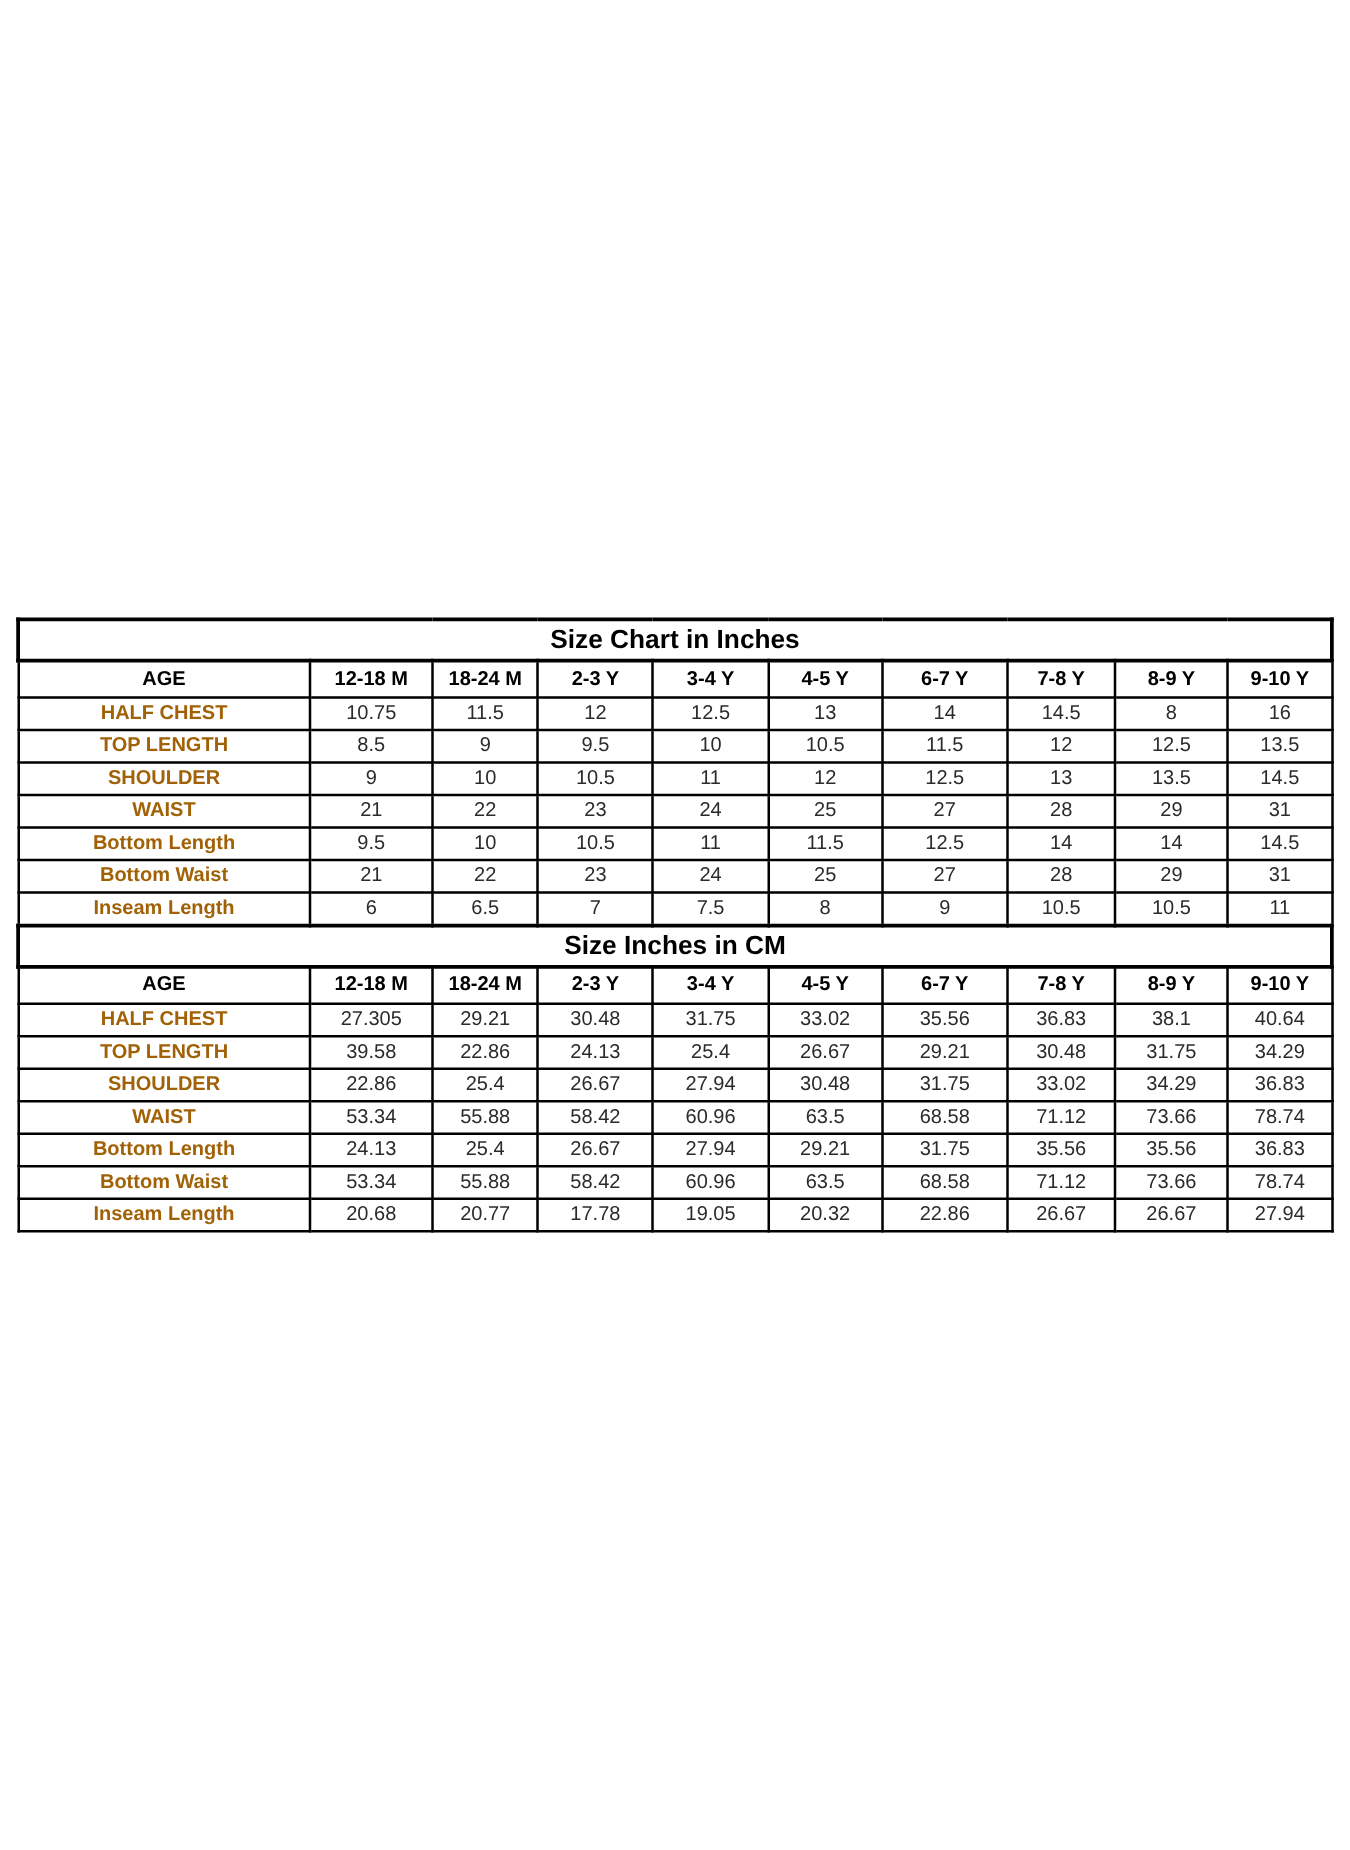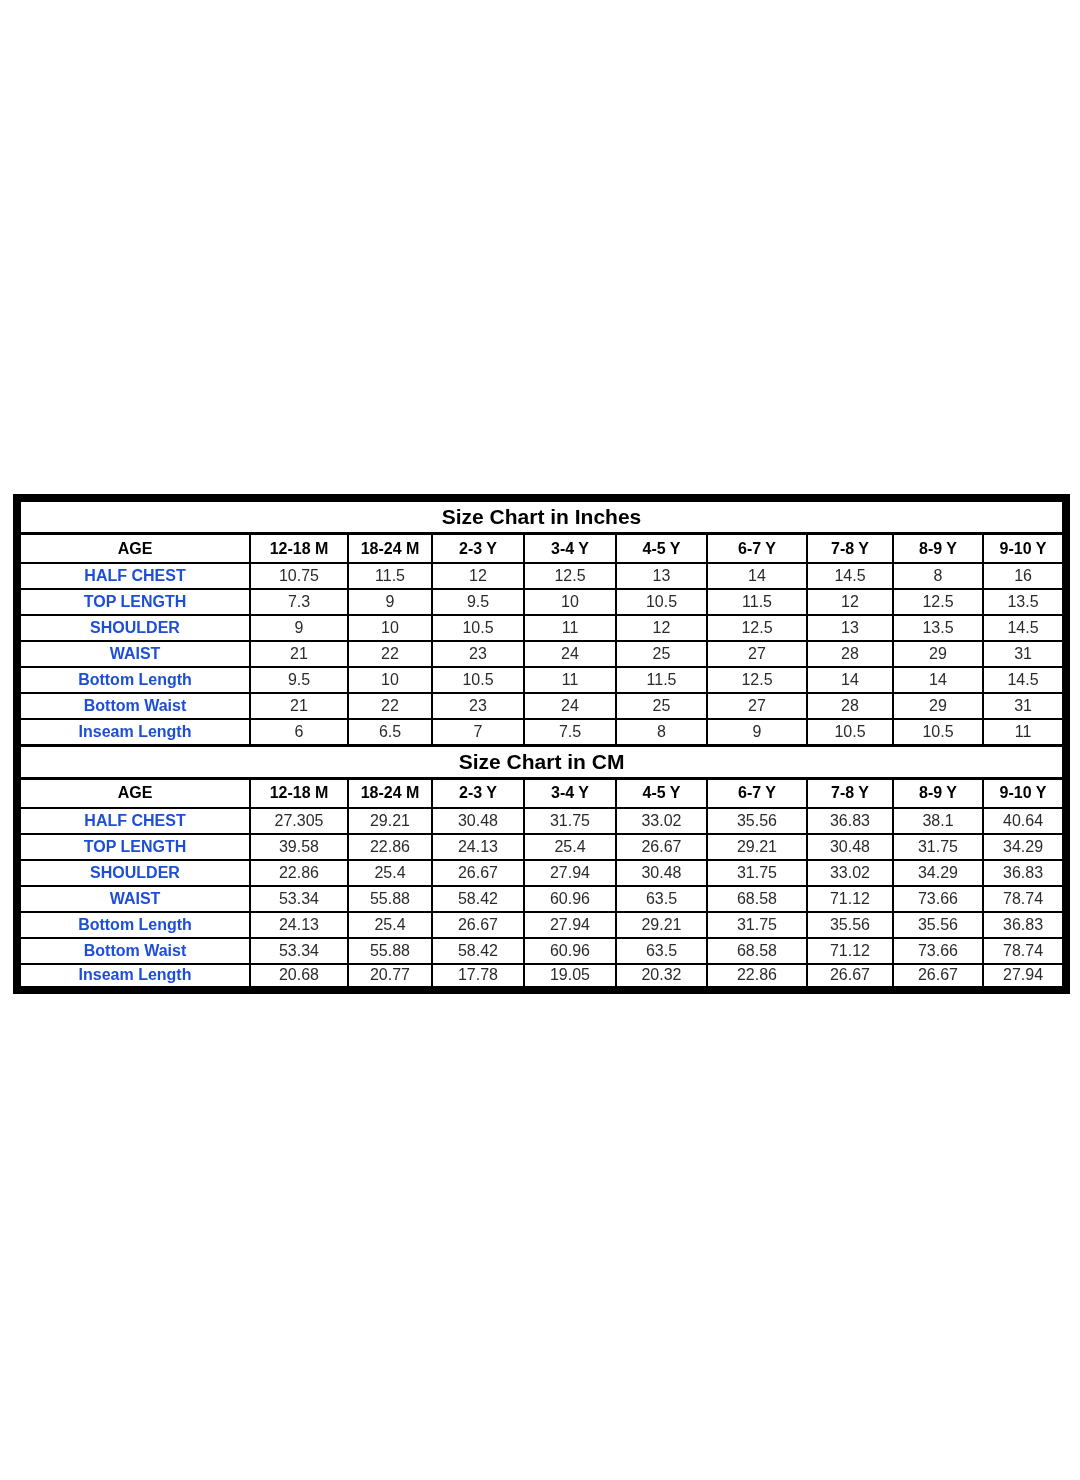--- a/index.html
+++ b/index.html
@@ -19,21 +19,21 @@
     height: 1480px;
     background: #ffffff;
   }
   table.size-chart {
     position: absolute;
     left: 13px;
     top: 494px;
     width: 1054px;
     border-collapse: collapse;
     table-layout: fixed;
-    border: 8px solid #000000;
+    border: 1px solid #000000;
     background: #ffffff;
   }
   table.size-chart th,
   table.size-chart td {
     border: 2px solid #000000;
     text-align: center;
     vertical-align: middle;
     padding: 0;
     overflow: hidden;
     white-space: nowrap;
@@ -52,21 +52,21 @@
     height: 27px;
   }
   tr.header-row th.age-label {
   }
   tr.data-row {
     height: 26px;
   }
   tr.data-row th {
     font-weight: bold;
     font-size: 16px;
-    color: #1d4ed8;
+    color: #a16207;
   }
   tr.data-row td {
     font-weight: normal;
     font-size: 16px;
     color: #2b2b2b;
   }
 </style>
 </head>
 <body>
 
@@ -107,21 +107,21 @@
           <td>12</td>
           <td>12.5</td>
           <td>13</td>
           <td>14</td>
           <td>14.5</td>
           <td>8</td>
           <td>16</td>
         </tr>
         <tr class="data-row">
           <th>TOP LENGTH</th>
-          <td>7.3</td>
+          <td>8.5</td>
           <td>9</td>
           <td>9.5</td>
           <td>10</td>
           <td>10.5</td>
           <td>11.5</td>
           <td>12</td>
           <td>12.5</td>
           <td>13.5</td>
         </tr>
         <tr class="data-row">
@@ -178,21 +178,21 @@
           <td>6.5</td>
           <td>7</td>
           <td>7.5</td>
           <td>8</td>
           <td>9</td>
           <td>10.5</td>
           <td>10.5</td>
           <td>11</td>
         </tr>
         <tr class="title-row">
-          <td colspan="10">Size Chart in CM</td>
+          <td colspan="10">Size Inches in CM</td>
         </tr>
         <tr class="header-row">
           <th class="age-label">AGE</th>
           <th>12-18 M</th>
           <th>18-24 M</th>
           <th>2-3 Y</th>
           <th>3-4 Y</th>
           <th>4-5 Y</th>
           <th>6-7 Y</th>
           <th>7-8 Y</th>

